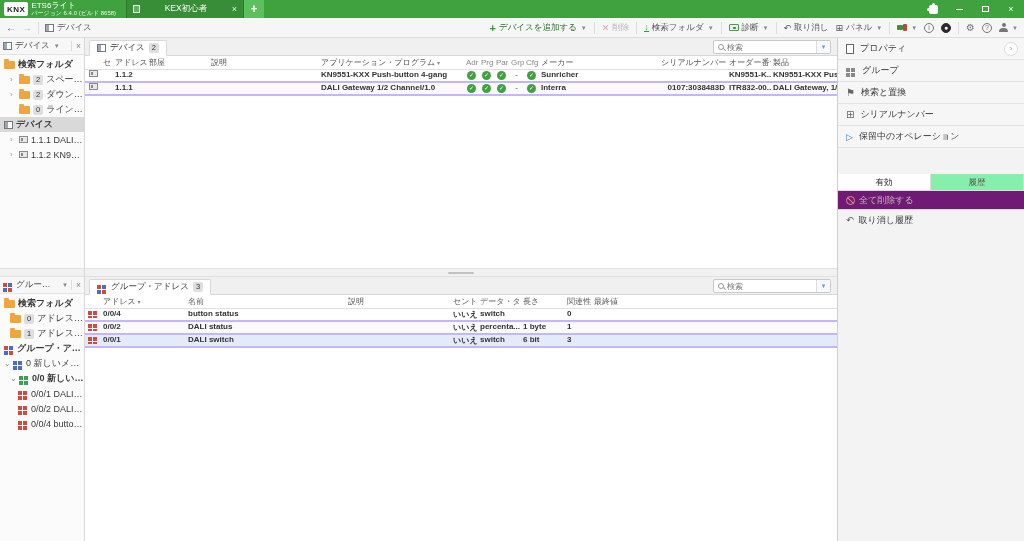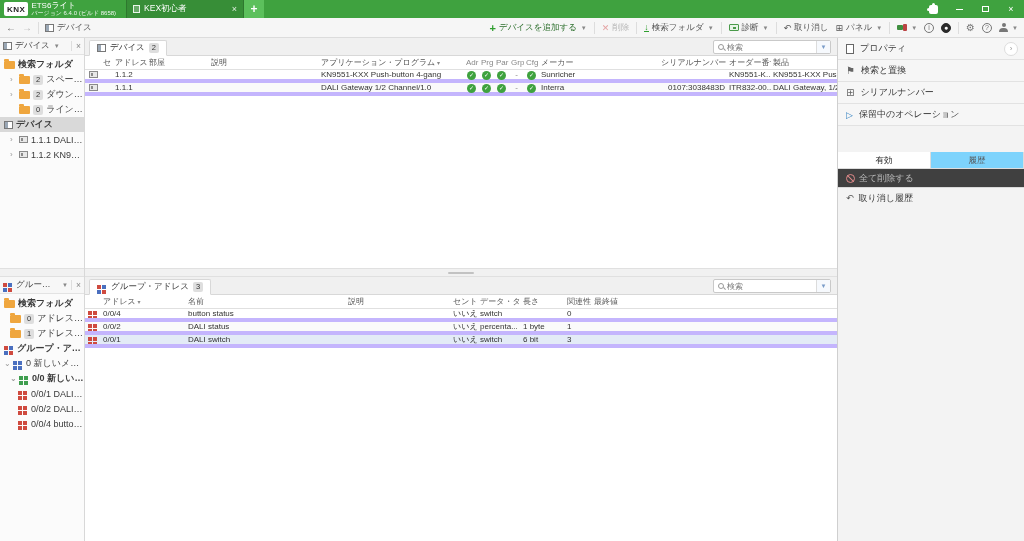--- a/index.html
+++ b/index.html
@@ -10,21 +10,21 @@
   
   .titlebar { height:18px; background:#3fa23f; display:flex; align-items:stretch; color:#fff; flex:0 0 18px; }
   .knx-logo { background:#fff; color:#222; font-weight:bold; font-size:8px; margin:2px 3px 2px 4px;
     padding:0 3px; border-radius:2px; display:flex; align-items:center; letter-spacing:.5px; }
   .app-title { display:flex; flex-direction:column; justify-content:center; line-height:1.05; padding-right:10px; }
   .app-title .t1 { font-size:8px; font-weight:normal; }
   .app-title .t2 { font-size:6px; opacity:.9; }
   .tb-tab { background:rgba(0,0,0,.12); display:flex; align-items:center; gap:4px; padding:0 6px; width:118px;
     border-left:1px solid rgba(0,0,0,.15); border-right:1px solid rgba(0,0,0,.15); font-size:8.5px; }
   .tb-tab .doc { width:7px; height:8px; border:1px solid #eaf5ea; background:rgba(255,255,255,.25); }
-  .tb-tab .lbl { flex:1; white-space:nowrap; overflow:hidden; }
+  .tb-tab .lbl { flex:1; white-space:nowrap; overflow:hidden;text-align:center; }
   .tb-tab .x { opacity:.85; font-size:9px; }
   .tb-plus { width:20px; background:#5cc05c; display:flex; align-items:center; justify-content:center;
     font-size:12px; font-weight:bold; }
   .tb-spacer { flex:1; }
   .winbtn { width:26px; display:flex; align-items:center; justify-content:center; font-size:9px; }
   .puzzle { width:9px; height:9px; background:#fff; border-radius:2px; position:relative; }
   .puzzle::before { content:""; position:absolute; width:3px; height:3px; background:#fff; border-radius:50%;
     top:-2px; left:3px; }
   .puzzle::after { content:""; position:absolute; width:3px; height:3px; background:#fff; border-radius:50%;
     left:-2px; top:3px; }
@@ -113,21 +113,21 @@
   .mag::after { content:""; position:absolute; width:3px; height:1px; background:#999; transform:rotate(45deg);
     right:-3px; bottom:-1px; }
   .searchbox input { border:0; outline:0; flex:1; font-size:8px; color:#555; min-width:0; background:transparent;
     font-family:inherit; }
   .searchbox .dd { width:14px; border-left:1px solid #dcdcdc; align-self:stretch; display:flex; align-items:center;
     justify-content:center; color:#7a9cc9; font-size:6px; background:#f6f9fd; }
 
   
   .thead { height:14px; display:flex; align-items:center; border-bottom:1px solid #e0e0e0; color:#555;
     font-size:8px; background:#fff; flex:0 0 14px; }
-  .trow2 { height:13px; display:flex; align-items:center; border-bottom:4px solid #c4b5fd; font-size:8px; color:#333; }
+  .trow2 { height:13px; display:flex; align-items:flex-start; border-bottom:2px solid #c4b5fd; font-size:8px; color:#333;font-weight:bold; }
   .trow2.alt { background:#fafafa; }
   .trow2.selrow { background:#e3ebf6; }
   .cell { padding:0 2px; white-space:nowrap; overflow:hidden; }
   .sort::after { content:" \25BE"; font-size:6px; color:#888; }
   
   .dc-icon{width:16px;flex:0 0 16px;display:flex;justify-content:center;}
   .dc-sec{width:12px;flex:0 0 12px;}
   .dc-addr{width:34px;flex:0 0 34px;}
   .dc-room{width:62px;flex:0 0 62px;}
   .dc-desc{width:110px;flex:0 0 110px;}
@@ -159,24 +159,24 @@
     background:#f6f6f6; color:#3a3a3a; font-size:9px; position:relative; }
   .sb-chev { position:absolute; right:6px; width:14px; height:14px; border:1px solid #ddd; border-radius:50%;
     background:#fff; display:flex; align-items:center; justify-content:center; color:#999; font-size:8px; }
   .i-doc { width:8px; height:10px; border:1px solid #666; background:linear-gradient(#fff 20%,#666 20%,#666 30%,#fff 30%,#fff 45%,#666 45%,#666 55%,#fff 55%,#fff 70%,#666 70%,#666 80%,#fff 80%); flex:0 0 8px; }
   .i-flag { color:#666; font-size:10px; }
   .i-grid { font-size:10px; color:#666; }
   .i-clip { width:8px; height:10px; border:1px solid #666; background:#fff; position:relative; flex:0 0 8px; }
   .i-clip::before{ content:""; position:absolute; top:-2px; left:2px; width:3px; height:2px; background:#666; }
   .i-play { color:#2f7fc0; font-size:9px; }
   .sb-tabs { display:flex; border-bottom:1px solid #ddd; flex:0 0 16px;margin-top:26px; }
-  .sb-tab { flex:1; text-align:center; line-height:16px; background:#7dd3fc; color:#555; font-size:8.5px;
+  .sb-tab { flex:1; text-align:center; line-height:16px; background:#86efac; color:#555; font-size:8.5px;
     border-right:1px solid #ddd; }
   .sb-tab.active { background:#fff; color:#222; }
-  .sb-clear { height:18px; display:flex; align-items:center; gap:4px; padding:0 8px; color:#b9b9b9; background:#404040; }
+  .sb-clear { height:18px; display:flex; align-items:center; gap:4px; padding:0 8px; color:#b9b9b9; background:#701a75; }
   .noicon { width:9px; height:9px; border:1px solid #e08a8a; border-radius:50%; position:relative; flex:0 0 9px; }
   .noicon::after{ content:""; position:absolute; left:-1px; top:3.5px; width:9px; height:1px; background:#e08a8a;
     transform:rotate(45deg); }
   .sb-empty { flex:1; background:#fafafa; display:flex; justify-content:center; padding-top:150px;
     color:#9a9a9a; font-style:italic; font-size:9px; text-align:center; }
   .sb-undo { height:21px; border-top:1px solid #d9d9d9; background:#f3f3f3; display:flex; align-items:center;
     gap:5px; padding:0 8px; color:#3a3a3a; }
 </style>
 </head>
 <body>
@@ -516,20 +516,24 @@
       </div>
     </div>
 
     <div class="sidebar">
       <div class="sb-item">
         <span class="i-doc"></span>
         <span>プロパティ</span>
         <span class="sb-chev">›</span>
       </div>
       <div class="sb-item">
+        <span class="ga gray"></span>
+        <span>グループ</span>
+      </div>
+      <div class="sb-item">
         <span class="i-flag">⚑</span>
         <span>検索と置換</span>
       </div>
       <div class="sb-item">
         <span class="i-grid">⊞</span>
         <span>シリアルナンバー</span>
       </div>
       <div class="sb-item">
         <span class="i-play">▷</span>
         <span>保留中のオペレーション</span>

